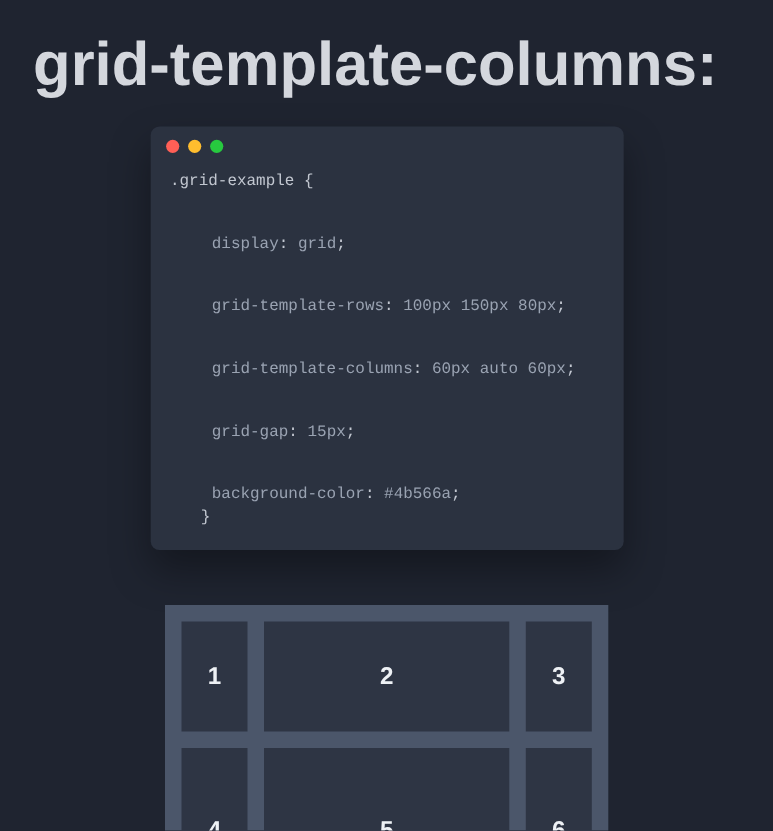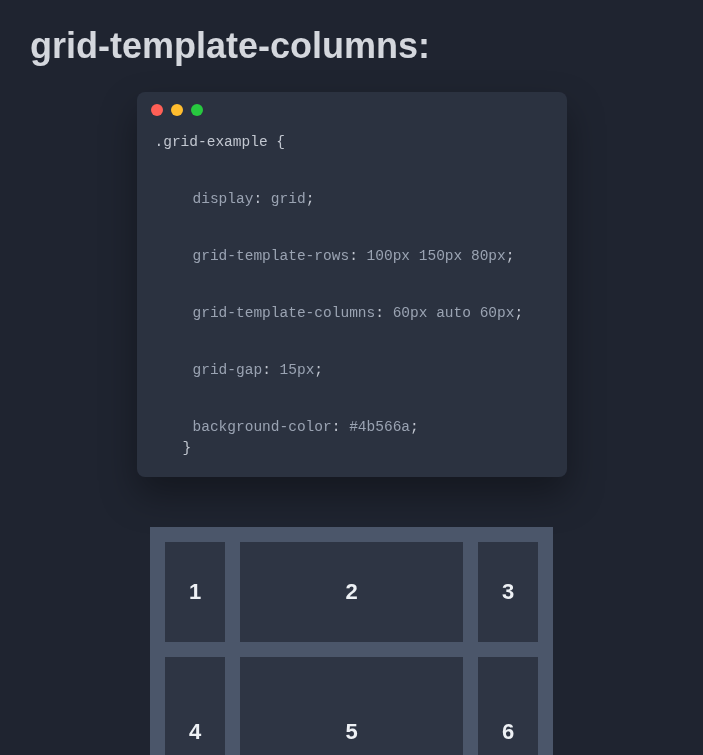--- a/index.html
+++ b/index.html
@@ -9,21 +9,21 @@
     }
     body {
       width: 703px;
       height: 755px;
       background-color: #1f2430;
       font-family: -apple-system, BlinkMacSystemFont, "Segoe UI", Helvetica, Arial, sans-serif;
       overflow: hidden;
     }
     .page-title {
       color: #d4d7dd;
-      font-size: 36px;
+      font-size: 56px;
       font-weight: 700;
       padding: 25px 30px 25px 30px;
     }
     .code-window {
       width: 430px;
       margin: 0 auto;
       background-color: #2b3240;
       border-radius: 8px;
       box-shadow: 0 18px 36px rgba(0,0,0,0.35);
       padding-bottom: 14px;

